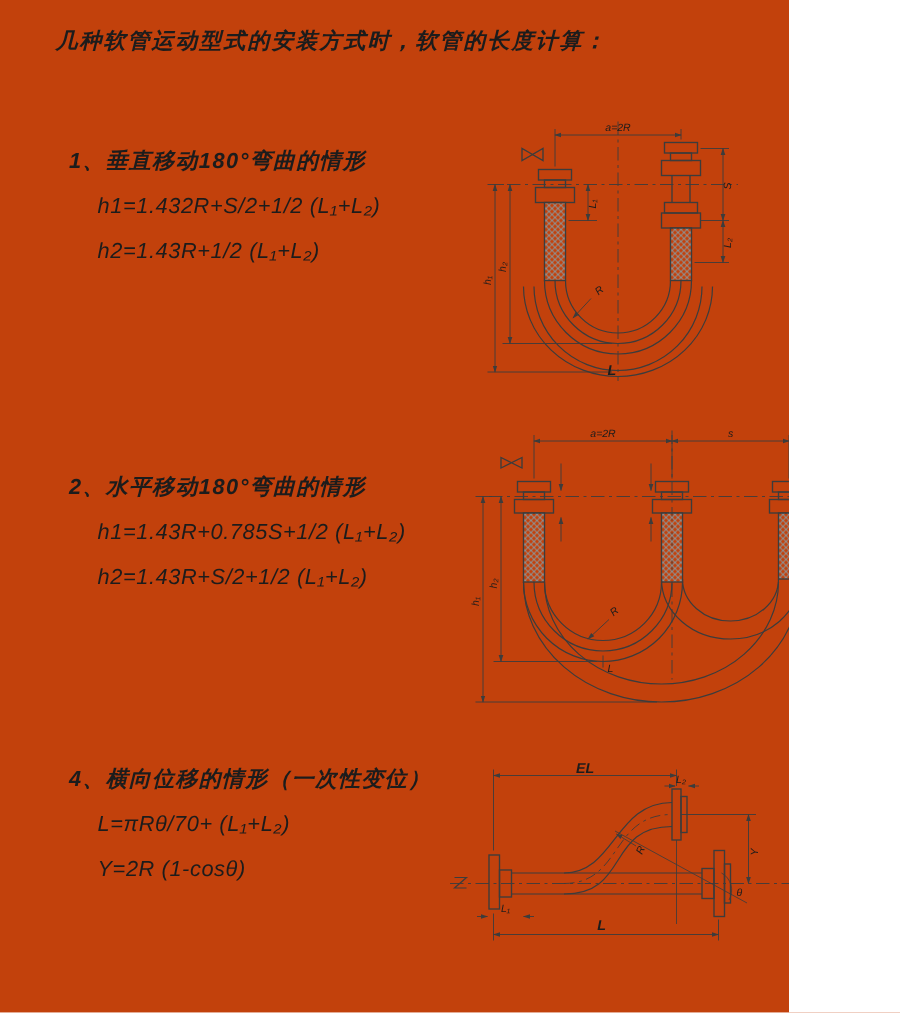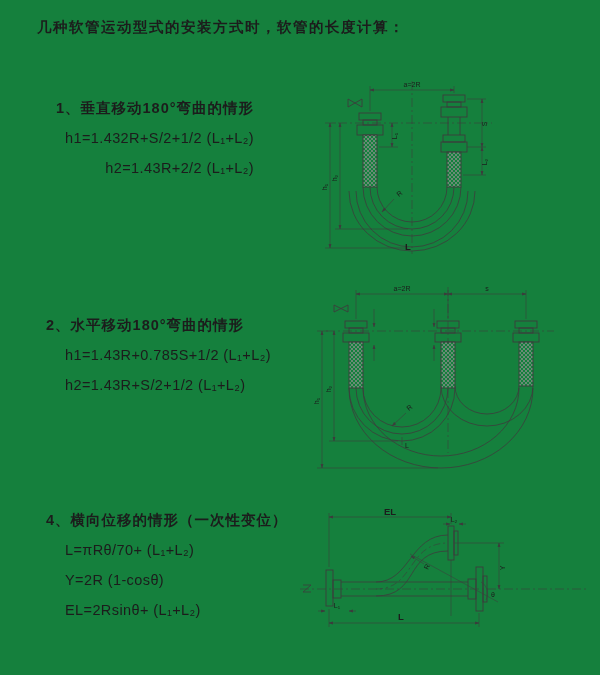--- a/index.html
+++ b/index.html
@@ -1,24 +1,24 @@
 <!DOCTYPE html>
 <html><head>
 <meta charset="utf-8">
 <style>
   html,body{margin:0;padding:0;background:#fff;}
   .page{
-    position:relative;width:600px;height:675px;background:#15803d;overflow:hidden;
-    font-family:"Liberation Sans","DejaVu Sans",sans-serif;color:#1c1c1c;
+    position:relative;width:526px;height:675px;background:#c2410c;overflow:hidden;
+    font-family:"Liberation Sans","DejaVu Sans",sans-serif;color:#1c1c1c;font-style:italic;
   }
   .doc-title{
     position:absolute;left:37px;top:18px;font-size:14.5px;font-weight:700;letter-spacing:1.5px;
   }
   .section{position:absolute;left:46px;}
-  .sec-1{top:100px;text-align:right;}
+  .sec-1{top:100px;}
   .sec-2{top:297px;margin-top:20px;}
   .sec-3{top:512px;}
   .sec-heading{font-size:14.5px;font-weight:700;letter-spacing:1px;line-height:16px;}
   .formula{font-size:14.5px;font-weight:400;letter-spacing:.4px;margin:14px 0 0 19px;line-height:16px;white-space:nowrap;}
   .diagram{position:absolute;}
   .dia-1{left:312px;top:75px;}
   .dia-2{left:308px;top:281px;}
   .dia-3{left:298px;top:504px;}
   svg{display:block;}
   svg text{font-family:"Liberation Sans","DejaVu Sans",sans-serif;fill:#1c1c1c;}
@@ -40,21 +40,21 @@
         <path d="M0,0 l4,4 M-1,3 l2,2 M3,-1 l2,2" stroke="#8f8f8f" stroke-width="0.7"></path>
       </pattern>
     </defs>
   </svg>
 
   <div class="doc-title">几种软管运动型式的安装方式时，软管的长度计算：</div>
 
   <div class="section sec-1">
     <div class="sec-heading">1、垂直移动180°弯曲的情形</div>
     <div class="formula">h1=1.432R+S/2+1/2 (L₁+L₂)</div>
-    <div class="formula">h2=1.43R+2/2 (L₁+L₂)</div>
+    <div class="formula">h2=1.43R+1/2 (L₁+L₂)</div>
   </div>
 
   <div class="diagram dia-1">
     <svg width="272" height="182" viewBox="0 0 272 182">
       <g stroke="#3c3c3c" stroke-width="0.8" fill="none">
         <line x1="100" y1="6" x2="100" y2="179" stroke-dasharray="9 3 2 3" stroke-width="0.6"></line>
         <line x1="26" y1="48" x2="180" y2="48" stroke-dasharray="9 3 2 3" stroke-width="0.6"></line>
       </g>
 
       <g stroke="#3c3c3c" stroke-width="0.9" fill="none">
@@ -191,21 +191,20 @@
         <text class="dim-label" x="101" y="130" font-size="8.5" transform="rotate(-40 101 130)">R</text>
         <text class="dim-label" x="97" y="167">L</text>
       </g>
     </svg>
   </div>
 
   <div class="section sec-3">
     <div class="sec-heading">4、横向位移的情形（一次性变位）</div>
     <div class="formula">L=πRθ/70+ (L₁+L₂)</div>
     <div class="formula">Y=2R (1-cosθ)</div>
-    <div class="formula">EL=2Rsinθ+ (L₁+L₂)</div>
   </div>
 
   <div class="diagram dia-3">
     <svg width="294" height="142" viewBox="0 0 294 142">
       <g stroke="#3c3c3c" stroke-width="0.6" fill="none">
         <line x1="2" y1="85" x2="290" y2="85" stroke-dasharray="9 3 2 3"></line>
         <path d="M5,81 l8,0 l-8,7 l8,0" stroke-width="0.8"></path>
       </g>
 
       <g stroke="#3c3c3c" stroke-width="0.9" fill="none">

